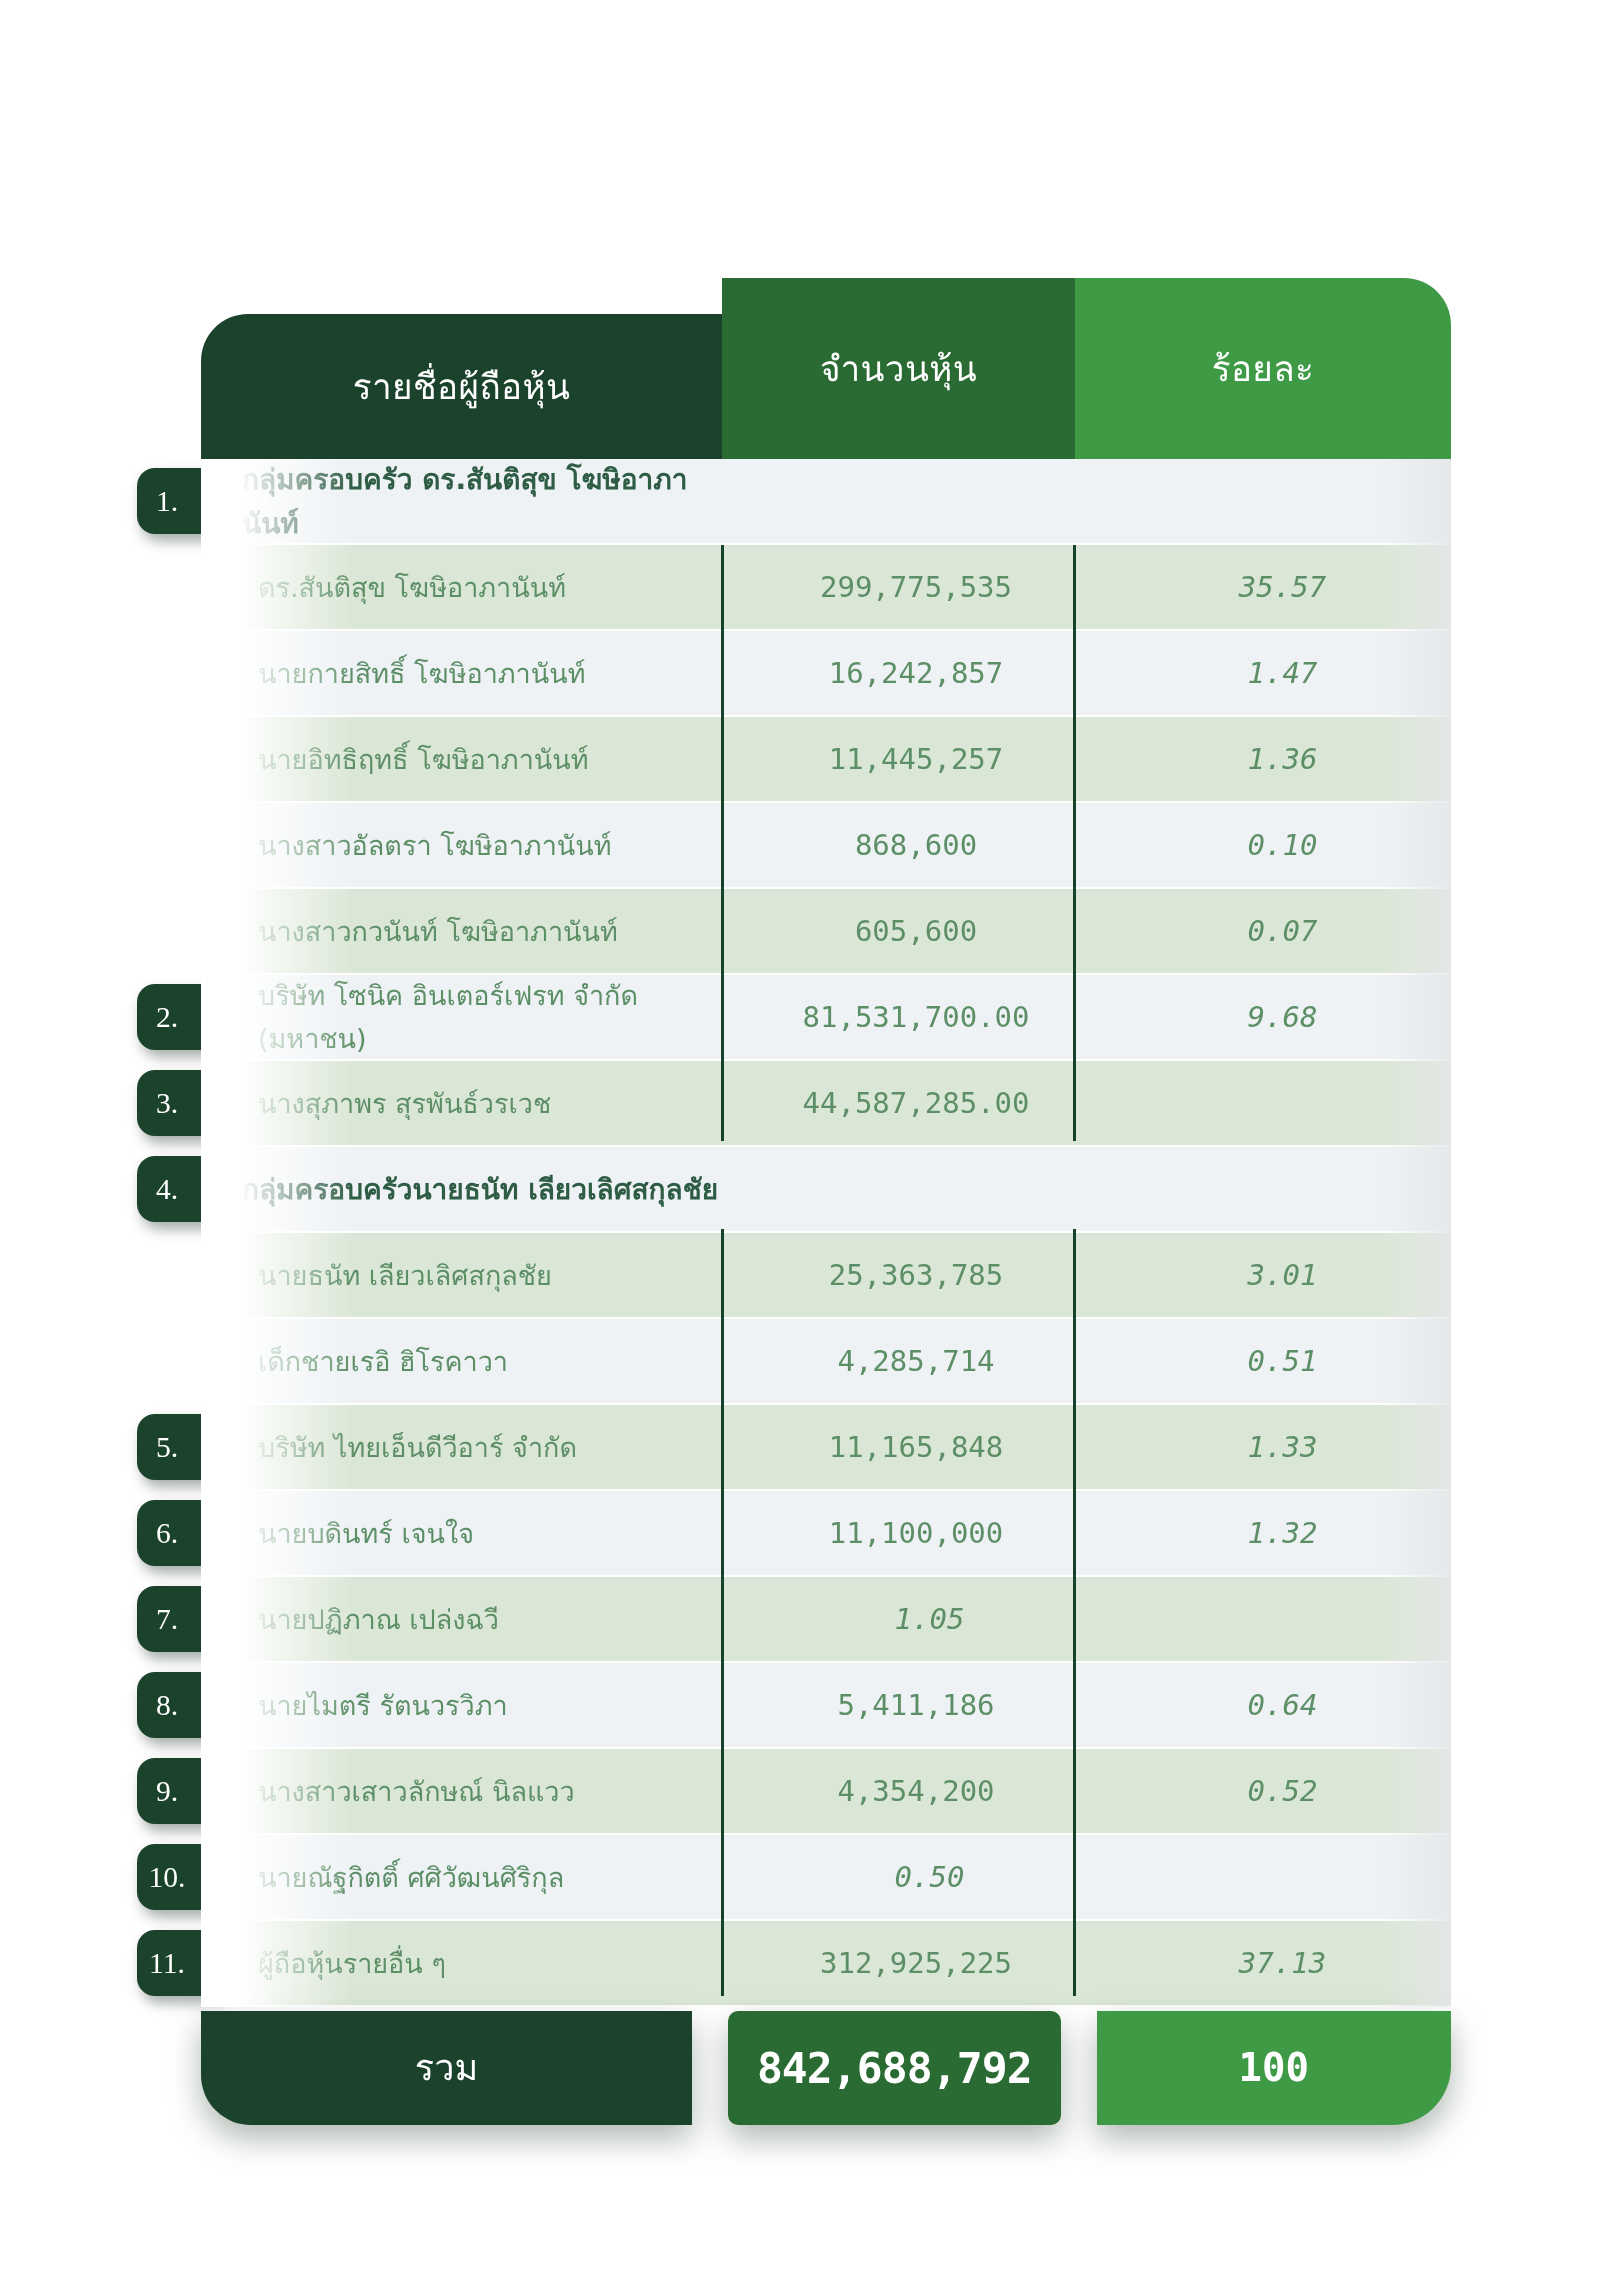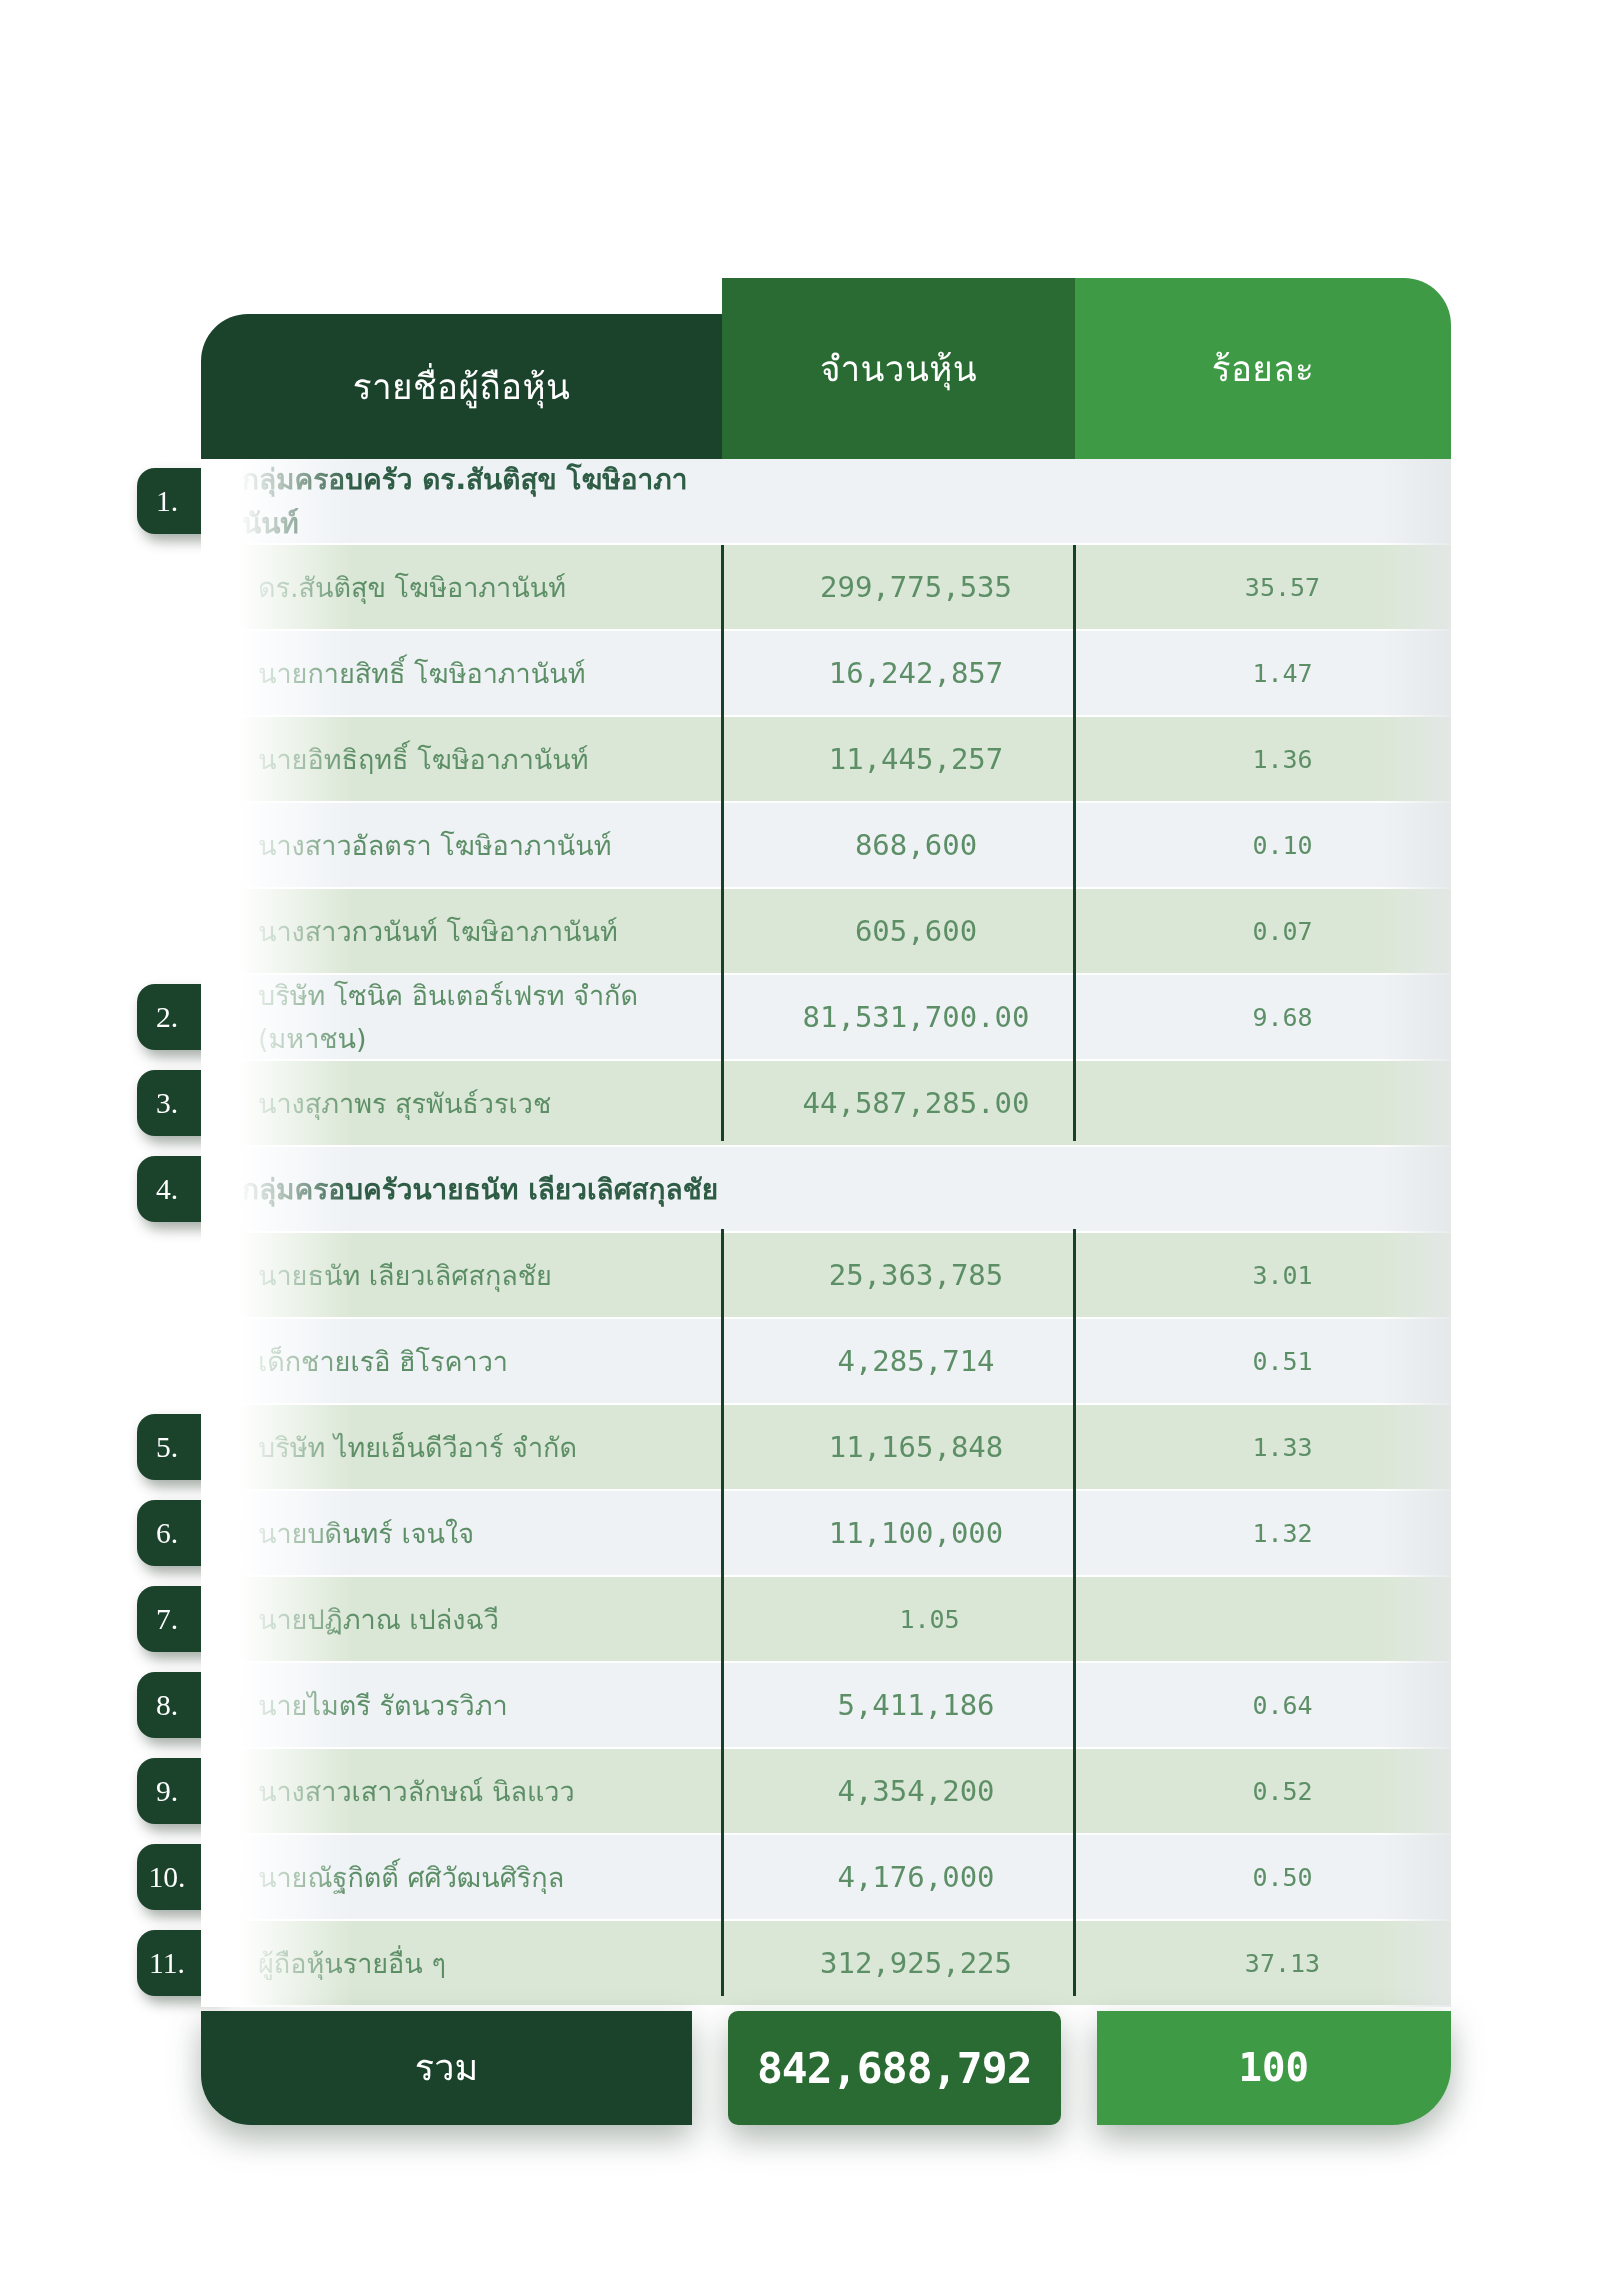--- a/index.html
+++ b/index.html
@@ -35,22 +35,22 @@
   .row.stripe-b{background:var(--c-stripe-green);}
   .row .cell{display:flex;align-items:center;height:100%;}
   .cell.name{width:521px;padding-left:57px;
     color:var(--c-text-green);font-size:27px;}
   .row.group .cell.name{padding-left:41px;color:var(--c-text-group);
     font-weight:600;font-size:28px;}
   .cell.shares{width:353px;justify-content:center;padding-left:35px;
     color:var(--c-text-green);font-size:29px;
     font-family:"DejaVu Sans Mono",monospace;}
   .cell.pct{width:376px;justify-content:center;padding-left:39px;
-    color:var(--c-text-green);font-size:25px;
-    font-family:"DejaVu Sans Mono",monospace;}
+    color:var(--c-text-green);font-size:29px;
+    font-family:"DejaVu Sans Mono",monospace;font-style:italic;}
   
   .row:last-child .cell.shares{transform:translateY(11.6px);font-size:27px;}
   .row:last-child .cell.pct{transform:translateY(-8px);font-size:28px;}
 
   
   .badge{position:absolute;left:-64px;top:50%;transform:translateY(-50%);
     width:90px;height:66px;background:var(--c-badge);border-radius:18px;
     display:flex;align-items:center;justify-content:center;padding-right:30px;
     box-shadow:4.5px 7.2px 12.5px rgba(20,40,25,.38);z-index:1;}
   .badge span{color:#ffffff;font-size:29.6px;
@@ -205,21 +205,20 @@
     </div>
     <div class="cell name">นางสาวเสาวลักษณ์ นิลแวว</div>
     <div class="cell shares">4,354,200</div>
     <div class="cell pct">0.52</div>
   </div>
         <div class="row stripe-a">
     <div class="badge">
       <span>10.</span>
     </div>
     <div class="cell name">นายณัฐกิตติ์ ศศิวัฒนศิริกุล</div>
-    <div class="cell shares">4,176,000</div>
     <div class="cell pct">0.50</div>
   </div>
         <div class="row stripe-b">
     <div class="badge">
       <span>11.</span>
     </div>
     <div class="cell name">ผู้ถือหุ้นรายอื่น ๆ</div>
     <div class="cell shares">312,925,225</div>
     <div class="cell pct">37.13</div>
   </div>

